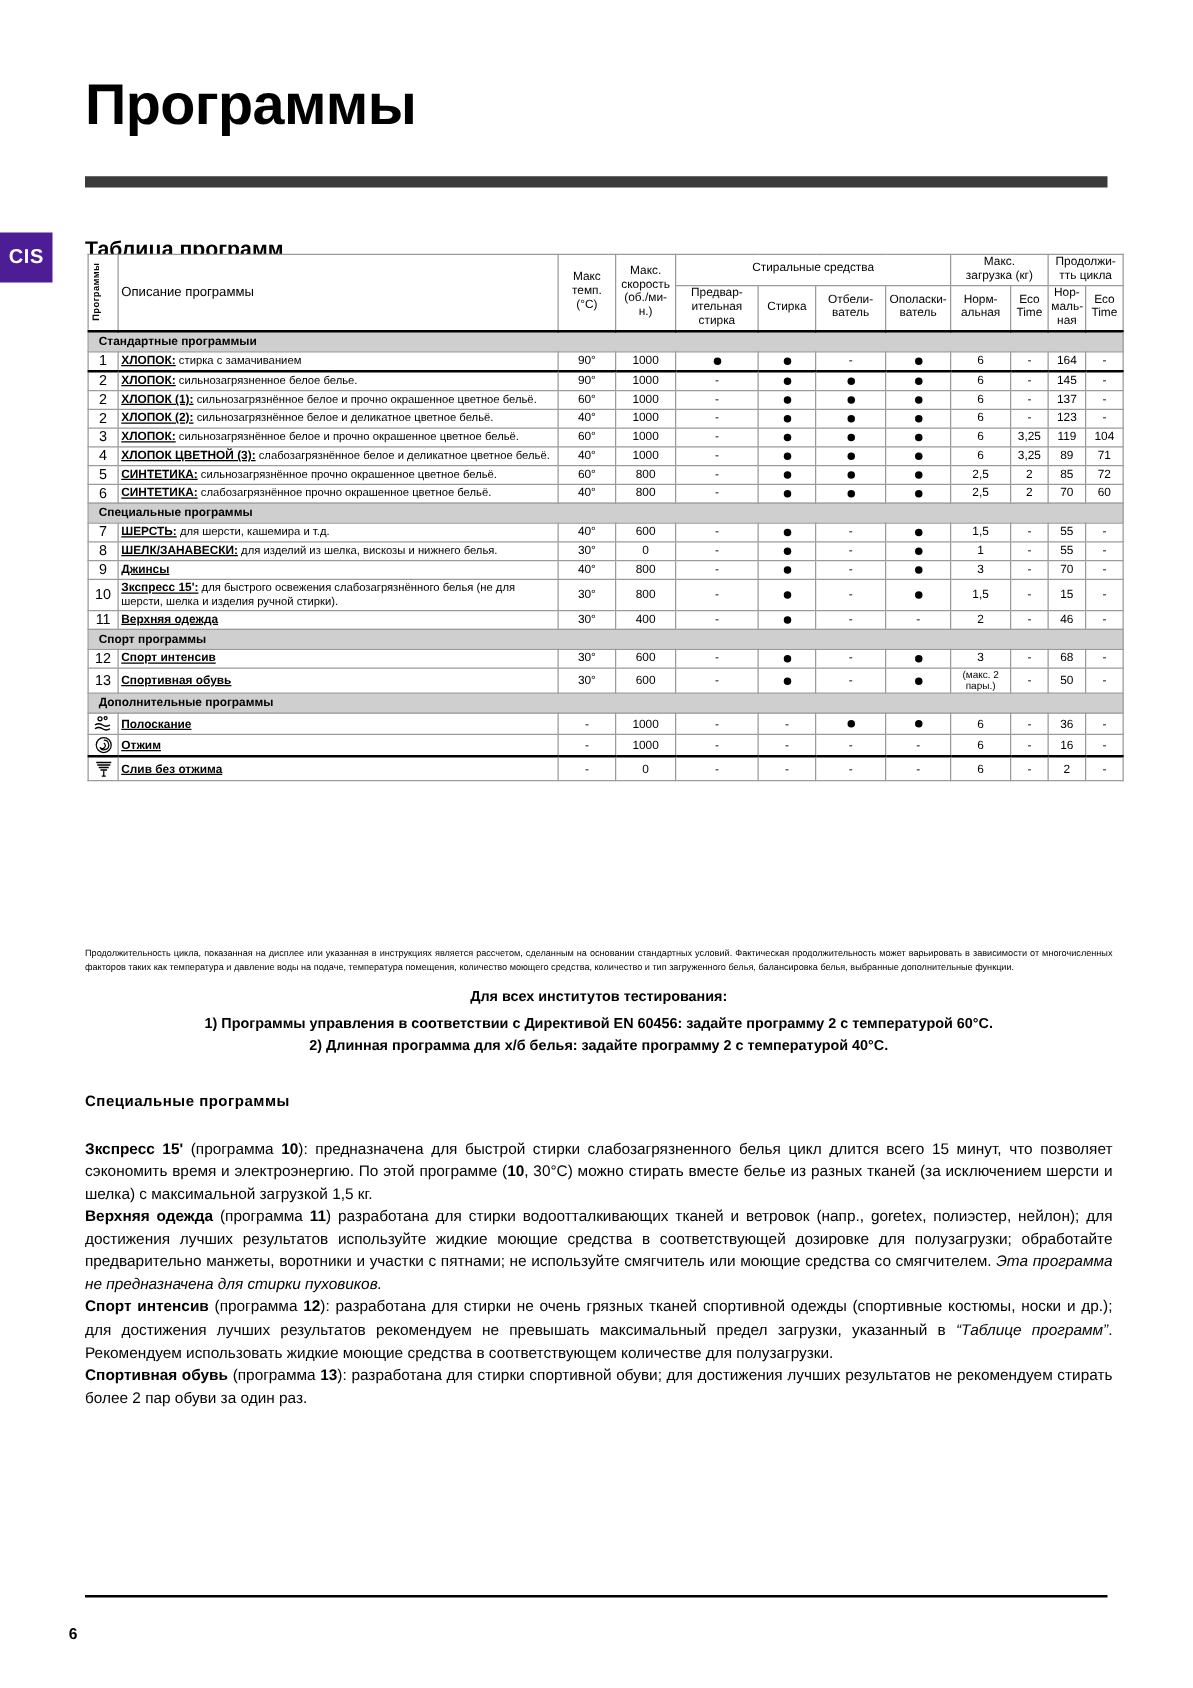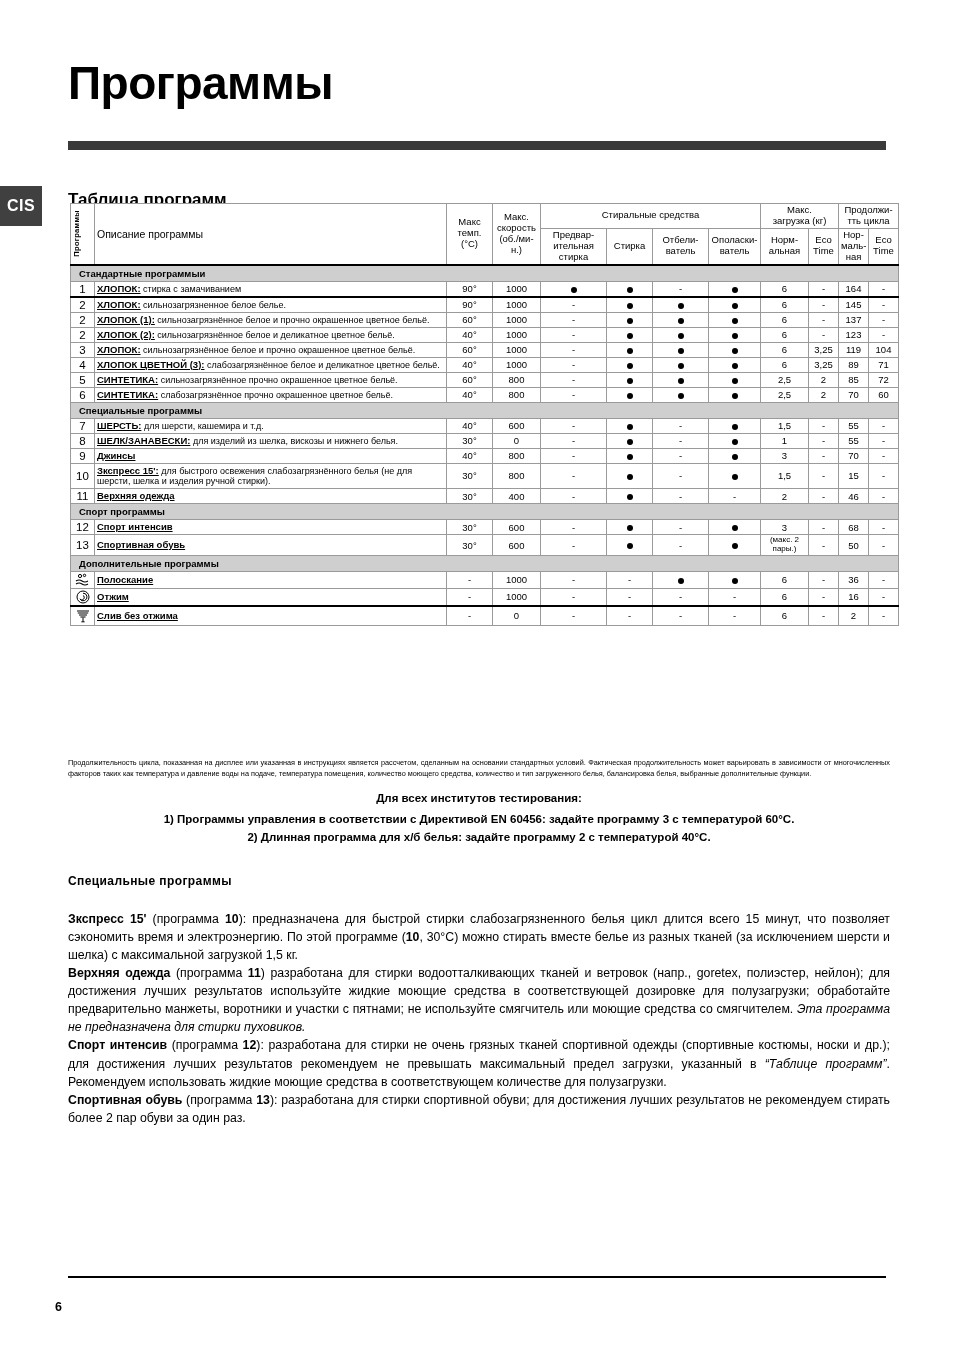--- a/index.html
+++ b/index.html
@@ -15,21 +15,21 @@
     position: relative;
     width: 954px; height: 1350px;
     background: #ffffff;
   }
 
   
   .cis-tab {
     position: absolute;
     left: 0; top: 186px;
     width: 42px; height: 40px;
-    background: #404040;
+    background: #4c1d95;
     color: #ffffff;
     font-size: 16px;
     font-weight: bold;
     display: flex;
     align-items: center;
     justify-content: center;
     letter-spacing: 0.5px;
   }
 
   
@@ -560,21 +560,21 @@
             <td class="c">-</td>
           </tr>
         </tbody>
     </table>
   </div>
 
   <div class="footnote">Продолжительность цикла, показанная на дисплее или указанная в инструкциях является рассчетом, сделанным на основании стандартных условий. Фактическая продолжительность может варьировать в зависимости от многочисленных факторов таких как температура и давление воды на подаче, температура помещения, количество моющего средства, количество и тип загруженного белья, балансировка белья, выбранные дополнительные функции.</div>
 
   <div class="test-block">
     <div class="head">Для всех институтов тестирования:</div>
-    <div>1) Программы управления в соответствии с Директивой EN 60456: задайте программу 3 с температурой 60°C.</div>
+    <div>1) Программы управления в соответствии с Директивой EN 60456: задайте программу 2 с температурой 60°C.</div>
     <div>2) Длинная программа для х/б белья: задайте программу 2 с температурой 40°C.</div>
   </div>
 
   <div class="spec-head">Специальные  программы</div>
 
   <div class="prose">
     <p>
       <b>Зкспресс 15'</b><span> (программа </span><b>10</b><span>): предназначена для быстрой стирки слабозагрязненного белья цикл длится всего 15 минут, что позволяет сэкономить время и электроэнергию. По этой программе (</span><b>10</b><span>, 30°C) можно стирать вместе белье из разных тканей (за исключением шерсти и шелка) с максимальной загрузкой 1,5 кг.</span>
     </p>
     <p>

